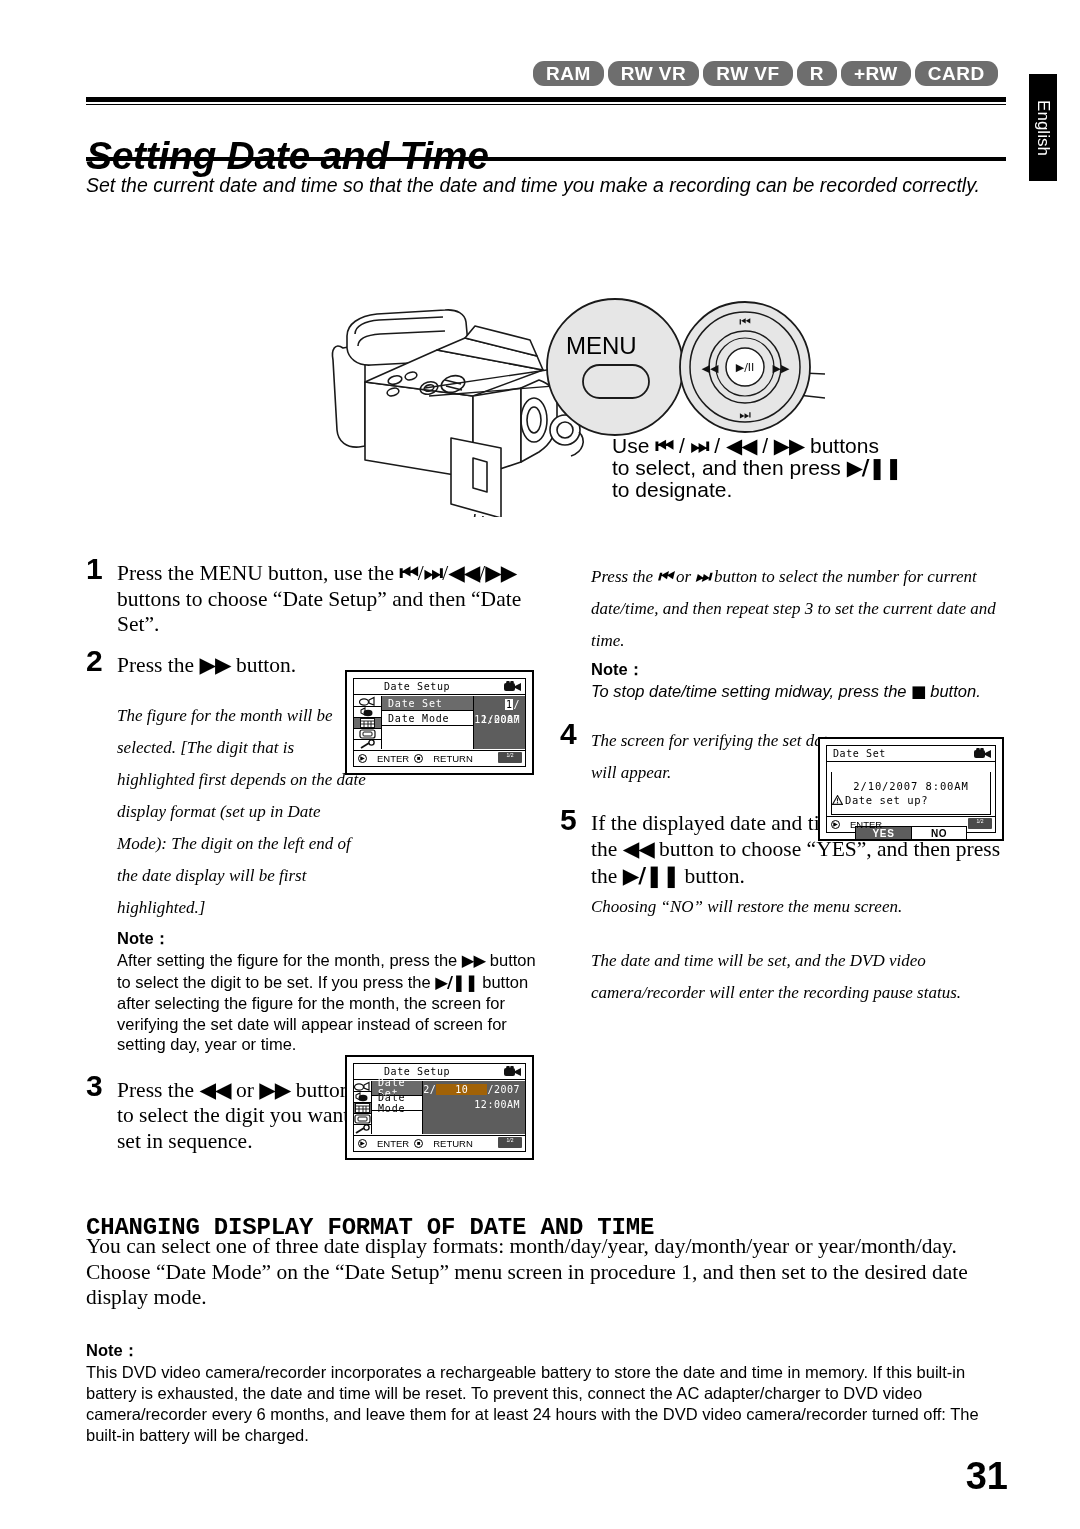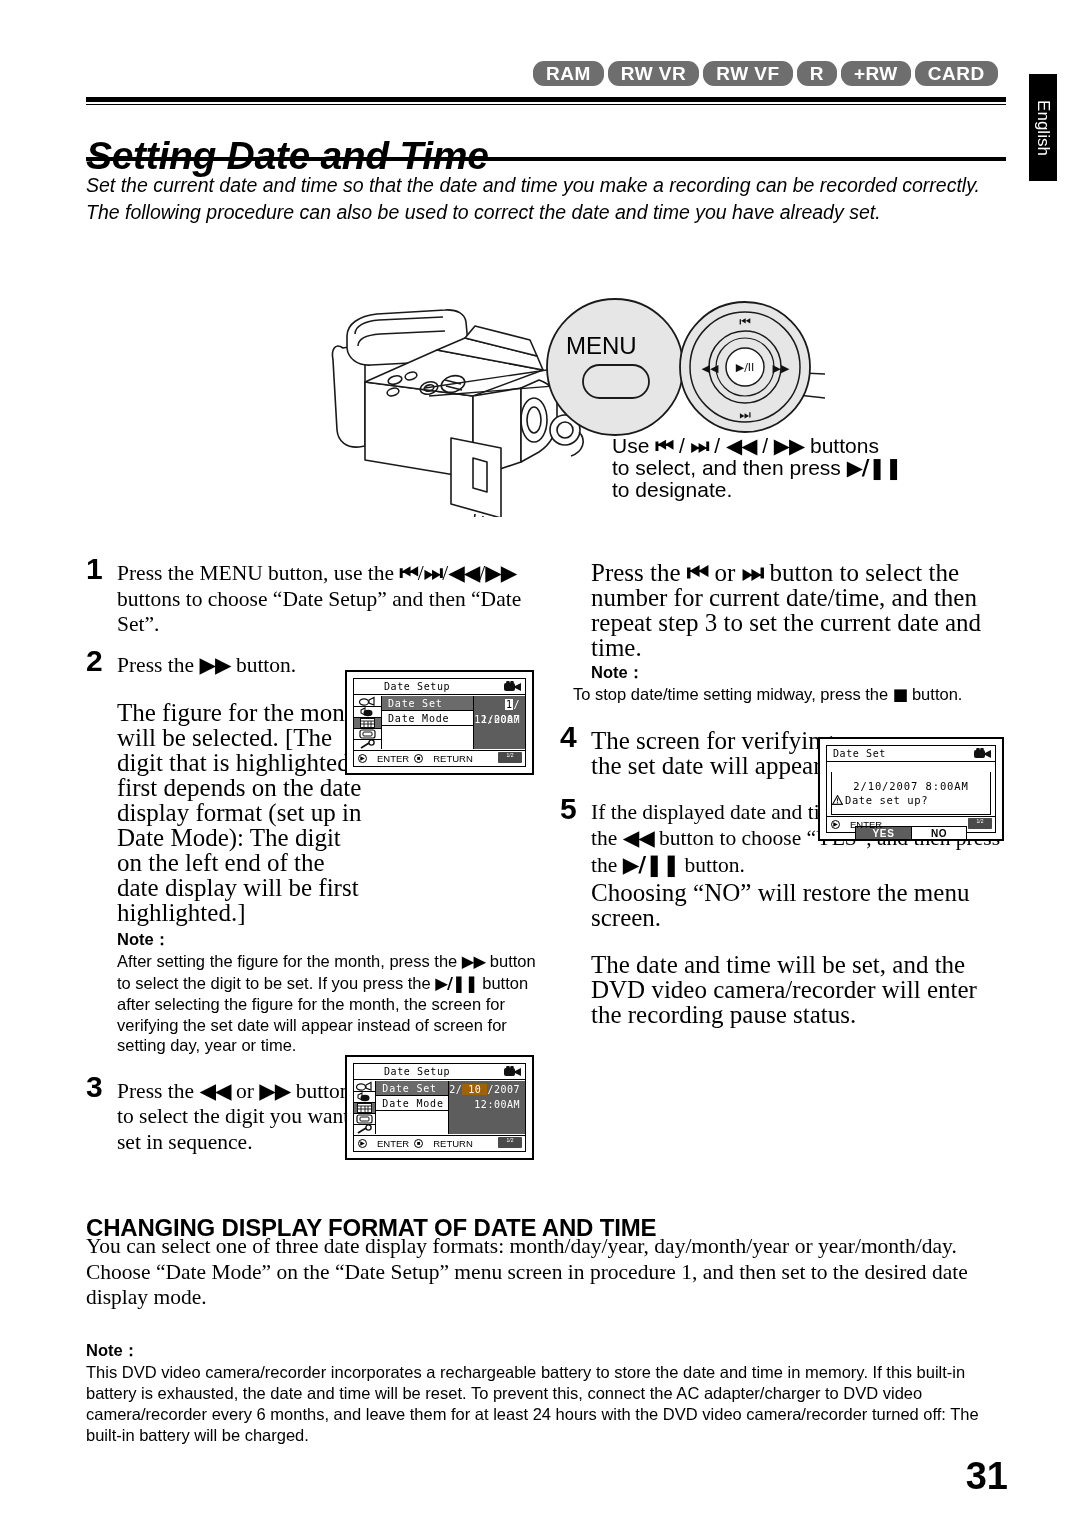--- a/index.html
+++ b/index.html
@@ -91,22 +91,23 @@
     position:absolute; left:0; top:-6px;
     font-family:"Liberation Sans", sans-serif;
     font-weight:bold; font-size:30px; line-height:30px;
   }
   .step-body{
     margin-left:31px;
     font-size:21.5px; line-height:25.5px;
     font-family:"Liberation Serif", serif;
   }
   .para{
-    font-size:25px; line-height:25px;
+    font-size:17px; line-height:32px;
     font-family:"Liberation Serif", serif;
+    font-style:italic;
   }
   .indent{ margin-left:31px; }
 
   .note-head{
     font-family:"Liberation Sans", sans-serif;
     font-weight:bold; font-size:16.5px;
     margin-top:2px;
   }
   .note-body{
     font-family:"Liberation Sans", sans-serif;
@@ -153,21 +154,21 @@
     border-bottom:1px solid #000;
   }
   .lcd-row.hl{ background:#6b6b6b; color:#fff; }
   .lcd-vals{
     flex:1; background:#5d5d5d; color:#fff;
     font-size:10px; text-align:right; padding:1px 5px 0 0;
     letter-spacing:0.5px;
   }
   .lcd-vals .ln{ height:15px; line-height:15px; }
   .hlbox{ background:#fff; color:#000; padding:0 1px; }
-  .hldark{ background:#a16207; color:#fff; padding:0 6px; }
+  .hldark{ background:#a16207; color:#fff; padding:0 19px; }
   .lcd-foot{
     position:absolute; left:0; right:0; bottom:0; height:16px;
     border-top:1.5px solid #000;
     display:flex; align-items:center;
     font-family:"Liberation Sans", sans-serif;
     font-size:9.5px; padding-left:4px; gap:5px;
   }
   .fbtn{ display:inline-flex; align-items:center; gap:10px; }
   .rnd{ display:inline-block; width:9px; height:9px; border:1px solid #000; border-radius:50%;
         font-size:6px; line-height:7px; text-align:center; }
@@ -189,21 +190,21 @@
     width:56px; height:14px; line-height:14px;
     border:1.5px solid #000; font-size:10px;
     font-family:"Liberation Sans", sans-serif; font-weight:bold;
   }
   .yn .yes{ background:#5d5d5d; color:#fff; border-right:none; }
   .yn .no{ background:#fff; color:#000; }
 
   
   .sec-head{
     position:absolute; left:86px; top:1194px; width:920px;
-    font-family:Liberation Sans, sans-serif;
+    font-family:Liberation Mono, monospace;
     font-weight:bold; font-size:24px; letter-spacing:-0.2px;
   }
   .sec-body{
     position:absolute; left:86px; top:1234px; width:920px;
     font-family:"Liberation Serif", serif;
     font-size:21.5px; line-height:25.5px;
   }
   .final-note-head{
     position:absolute; left:86px; top:1340px;
     font-family:"Liberation Sans", sans-serif;
@@ -236,21 +237,20 @@
   <span>English</span>
 </div>
 
 <div class="rule-top"></div>
 <div class="rule-top2"></div>
 <h1 class="page-title">Setting Date and Time</h1>
 <div class="rule-bot"></div>
 
 <div class="intro">
   <div>Set the current date and time so that the date and time you make a recording can be recorded correctly.</div>
-  <div>The following procedure can also be used to correct the date and time you have already set.</div>
 </div>
 
 <div class="figure">
   <svg class="cam-svg" width="560" height="225" viewBox="0 0 560 225">
     <g fill="none" stroke="#1a1a1a" stroke-width="1.6" stroke-linejoin="round">
 
       <path d="M18,56 C10,50 6,58 8,68 L12,138 C13,150 22,156 34,155 L40,154 L40,52 Z" fill="#fff"></path>
 
       <path d="M22,44 C22,32 34,24 52,22 L120,18 C132,17 140,22 141,30 L143,52 C144,62 136,68 124,69 L46,73 C32,74 23,66 22,56 Z" fill="#fff"></path>
       <path d="M30,42 C30,34 40,29 54,28 L118,25"></path>
@@ -473,21 +473,21 @@
       <span class="camtag">1/2</span>
     </div>
   </div>
 </div>
 
 <div class="col-right">
 
   <div class="para" style="margin-left:31px;"><span>Press the </span><span class="icb">⏮</span><span> or </span><span class="icb">⏭</span><span> button to select the number for current date/time, and then repeat step 3 to set the current date and time.</span></div>
 
   <div class="note-head" style="margin-left:31px;">Note：</div>
-  <div class="note-body" style="margin-left:13px;"><span>To stop date/time setting midway, press the </span><span class="icb">■</span><span> button.</span></div>
+  <div class="note-body" style="margin-left:31px;font-style:italic;"><span>To stop date/time setting midway, press the </span><span class="icb">■</span><span> button.</span></div>
 
   <div class="step" style="margin-top:22px;">
     <div class="step-num">4</div>
   </div>
 
   <div class="para indent" style="margin-top:22px;width:250px;">The screen for verifying the set date will appear.</div>
 
   <div class="step" style="margin-top:22px;">
     <div class="step-num">5</div>
     <div class="step-body"><span>If the displayed date and time are correct, press the </span><span class="icb">◀◀</span><span> button to choose “YES”, and then press the </span><span class="icb">▶/❚❚</span><span> button.</span></div>

